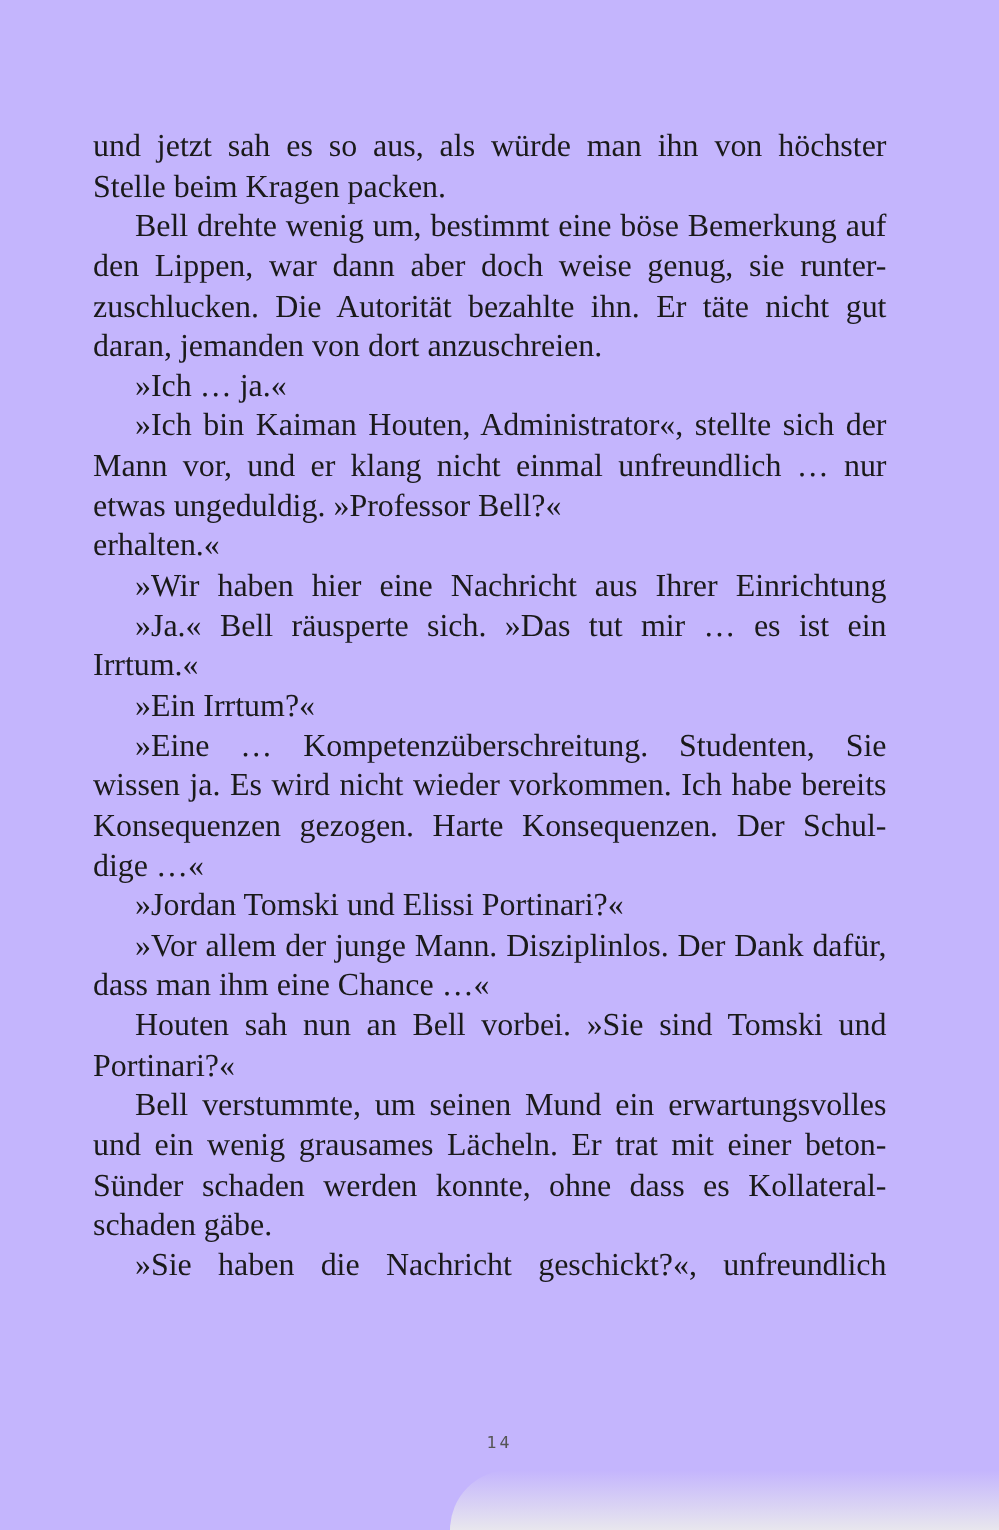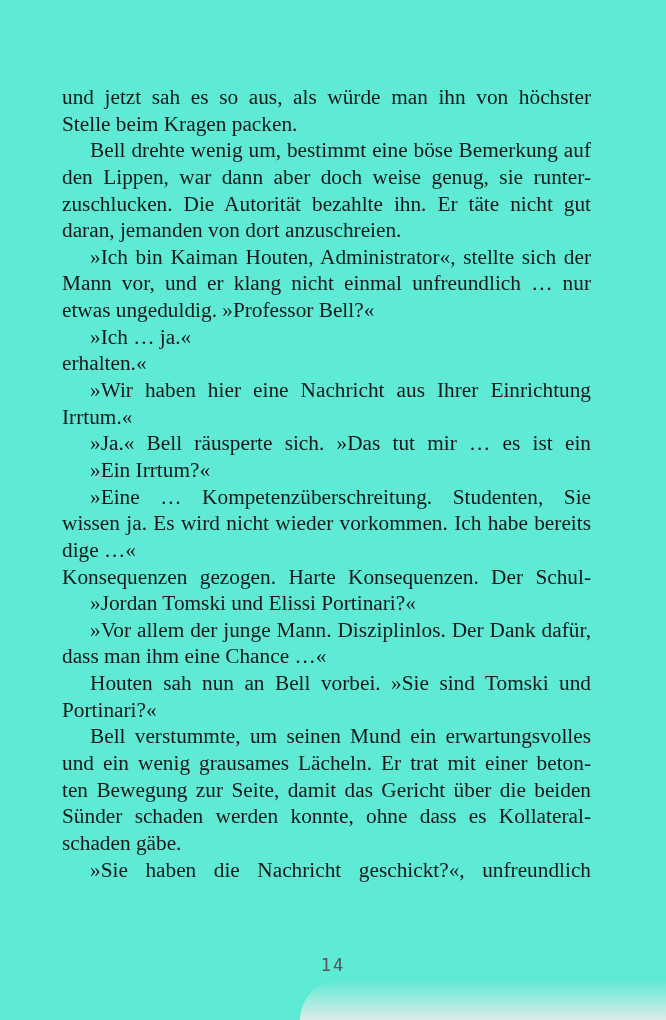--- a/index.html
+++ b/index.html
@@ -11,21 +11,21 @@
     width: 666px;
     height: 1020px;
     position: relative;
     overflow: hidden;
   }
   .page {
     position: absolute;
     left: 0; top: 0;
     width: 666px;
     height: 1020px;
-    background: #5eead4;
+    background: #c4b5fd;
   }
   .page-shade {
     position: absolute;
     left: 300px;
     right: 0;
     bottom: 0;
     height: 40px;
     background: linear-gradient(to bottom, rgba(238,238,238,0) 0%, rgba(236,236,236,0.9) 100%);
     border-top-left-radius: 60px;
     pointer-events: none;
@@ -52,80 +52,79 @@
   .line.indent {
     padding-left: 28px;
   }
   .page-number {
     position: absolute;
     left: 0;
     width: 666px;
     top: 955px;
     text-align: center;
     font-family: "DejaVu Sans Mono", "Liberation Mono", monospace;
-    font-size: 17px;
+    font-size: 11px;
     letter-spacing: 2px;
     color: #555555;
   }
 </style>
 </head>
 <body>
 
 <div class="page">
   <div class="text-block" id="text-block">
       <div class="paragraph">
         <span class="line justify">und jetzt sah es so aus, als würde man ihn von höchster</span>
         <span class="line">Stelle beim Kragen packen.</span>
       </div>
       <div class="paragraph">
         <span class="line justify indent">Bell drehte wenig um, bestimmt eine böse Bemerkung auf</span>
         <span class="line justify">den Lippen, war dann aber doch weise genug, sie runter-</span>
         <span class="line justify">zuschlucken. Die Autorität bezahlte ihn. Er täte nicht gut</span>
         <span class="line">daran, jemanden von dort anzuschreien.</span>
       </div>
       <div class="paragraph">
+        <span class="line indent">»Ich … ja.«</span>
+      </div>
+      <div class="paragraph">
         <span class="line justify indent">»Ich bin Kaiman Houten, Administrator«, stellte sich der</span>
         <span class="line justify">Mann vor, und er klang nicht einmal unfreundlich … nur</span>
         <span class="line">etwas ungeduldig. »Professor Bell?«</span>
-      </div>
-      <div class="paragraph">
-        <span class="line indent">»Ich … ja.«</span>
       </div>
       <div class="paragraph">
         <span class="line">erhalten.«</span>
         <span class="line justify indent">»Wir haben hier eine Nachricht aus Ihrer Einrichtung</span>
       </div>
       <div class="paragraph">
+        <span class="line justify indent">»Ja.« Bell räusperte sich. »Das tut mir … es ist ein</span>
         <span class="line">Irrtum.«</span>
-        <span class="line justify indent">»Ja.« Bell räusperte sich. »Das tut mir … es ist ein</span>
       </div>
       <div class="paragraph">
         <span class="line indent">»Ein Irrtum?«</span>
       </div>
       <div class="paragraph">
         <span class="line justify indent">»Eine … Kompetenzüberschreitung. Studenten, Sie</span>
         <span class="line justify">wissen ja. Es wird nicht wieder vorkommen. Ich habe bereits</span>
+        <span class="line justify">Konsequenzen gezogen. Harte Konsequenzen. Der Schul-</span>
         <span class="line">dige …«</span>
-        <span class="line justify">Konsequenzen gezogen. Harte Konsequenzen. Der Schul-</span>
       </div>
       <div class="paragraph">
         <span class="line indent">»Jordan Tomski und Elissi Portinari?«</span>
       </div>
       <div class="paragraph">
         <span class="line justify indent">»Vor allem der junge Mann. Disziplinlos. Der Dank dafür,</span>
         <span class="line">dass man ihm eine Chance …«</span>
       </div>
       <div class="paragraph">
         <span class="line justify indent">Houten sah nun an Bell vorbei. »Sie sind Tomski und</span>
         <span class="line">Portinari?«</span>
       </div>
       <div class="paragraph">
         <span class="line justify indent">Bell verstummte, um seinen Mund ein erwartungsvolles</span>
         <span class="line justify">und ein wenig grausames Lächeln. Er trat mit einer beton-</span>
-        <span class="line justify">ten Bewegung zur Seite, damit das Gericht über die beiden</span>
         <span class="line justify">Sünder schaden werden konnte, ohne dass es Kollateral-</span>
         <span class="line">schaden gäbe.</span>
       </div>
       <div class="paragraph">
         <span class="line justify indent">»Sie haben die Nachricht geschickt?«, unfreundlich</span>
       </div>
     </div>
   <div class="page-number">14</div>
   <div class="page-shade"></div>
 </div>

